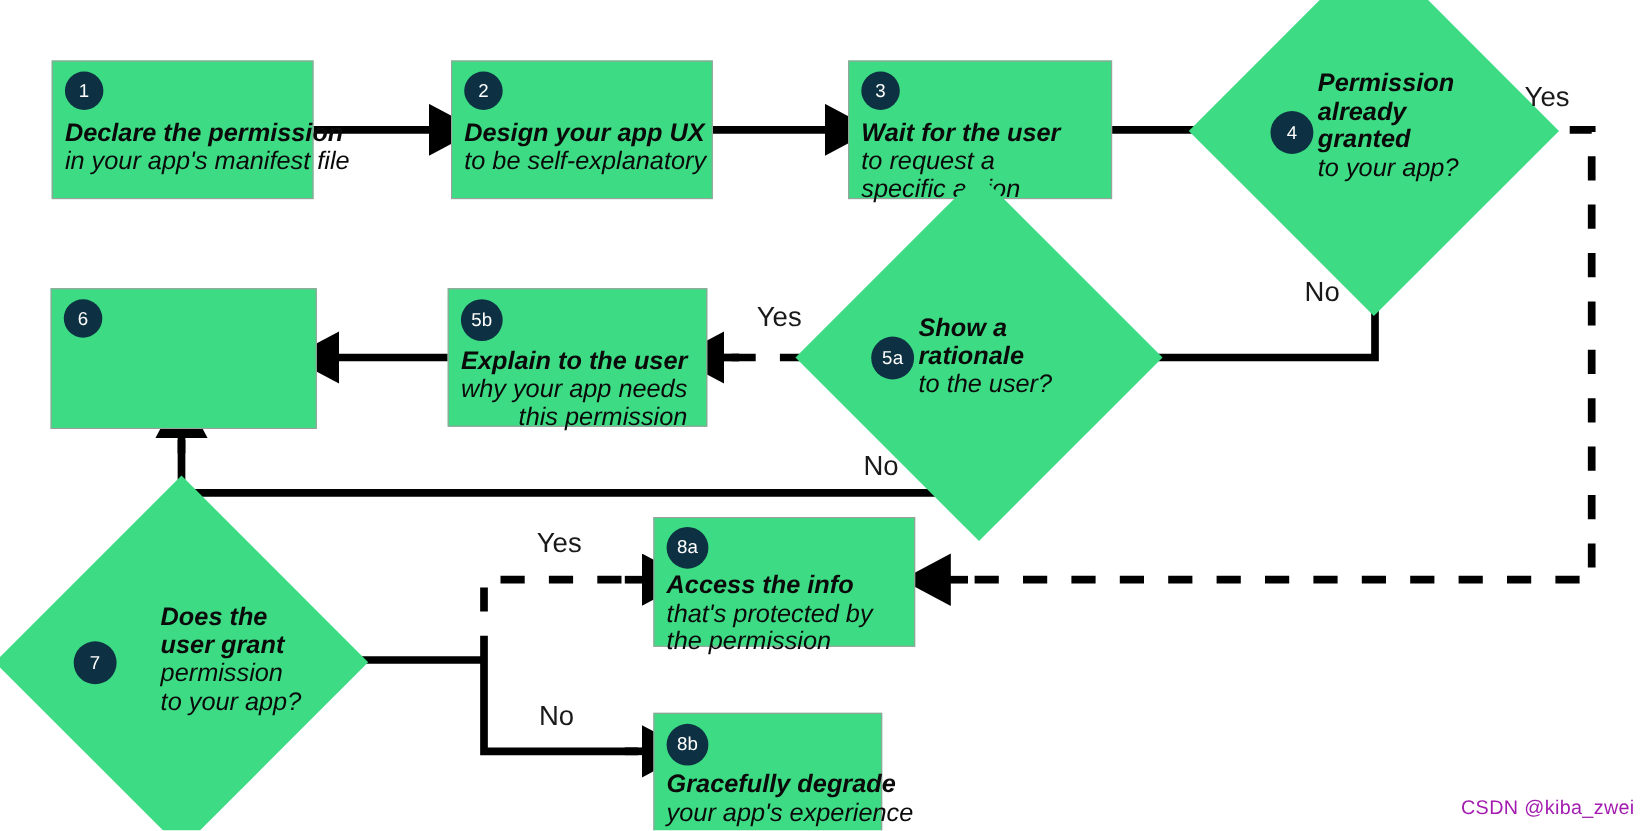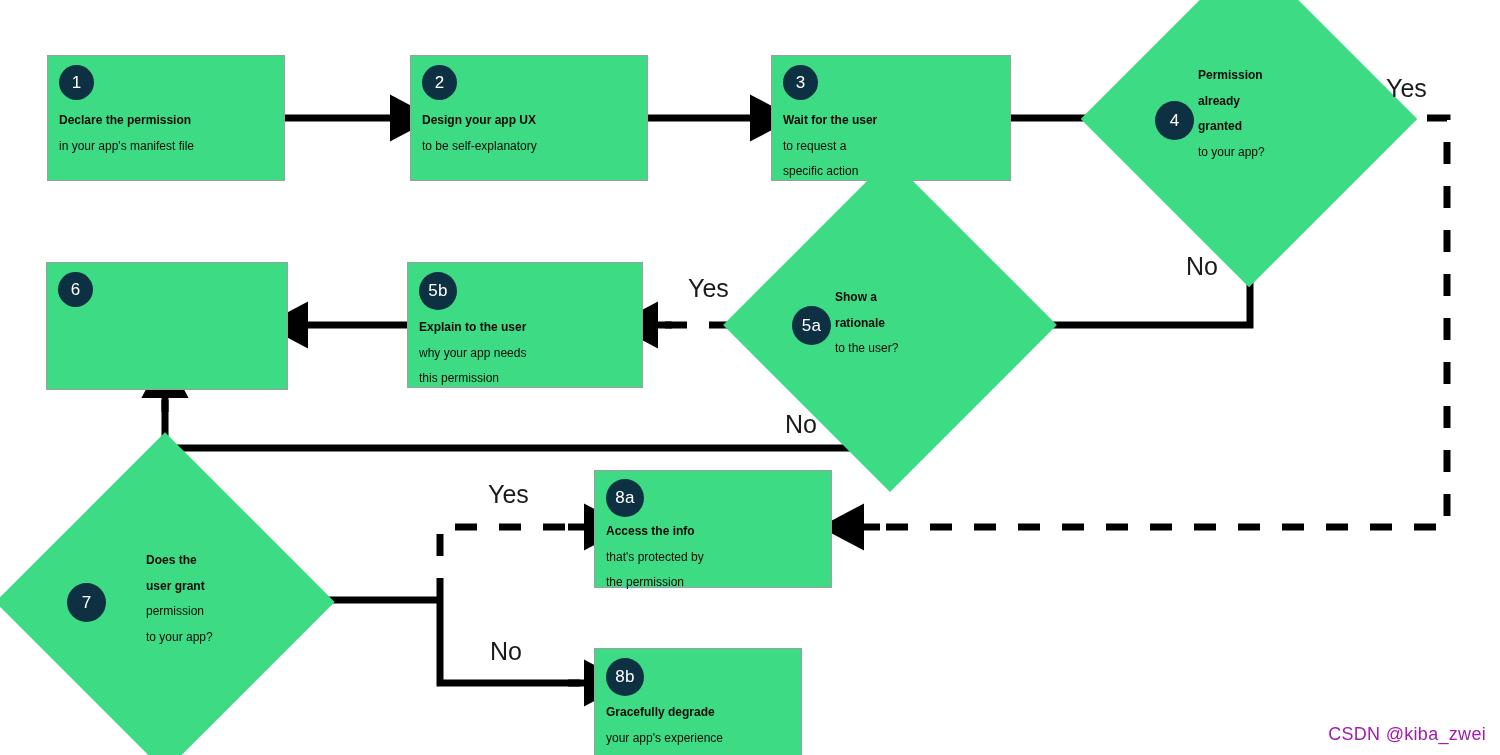--- a/index.html
+++ b/index.html
@@ -49,24 +49,25 @@
     font-size: 17px;
     font-weight: 400;
     letter-spacing: 0.2px;
   }
   .labels {
     position: absolute;
     color: #111111;
   }
   .line {
     display: block;
-    font-size: 12px;
+    font-size: 23px;
     line-height: 25.5px;
     white-space: nowrap;
     color: #0a0a0a;
+    font-style: italic;
   }
   .line.strong {
     font-weight: bold;
   }
   .edge-label {
     position: absolute;
     font-size: 25px;
     color: #1a1a1a;
     white-space: nowrap;
   }
@@ -159,21 +160,21 @@
   <div class="diamond-node" style="left:772px; top:207px; width:236px; height:236px;">
     <div class="diamond-shape"></div>
     <div class="badge" style="left:20px; top:99px; width:39px; height:39px;">5a</div>
     <div class="labels" style="left:63px; top:78px;">
       <span class="line strong">Show a</span>
       <span class="line strong">rationale</span>
       <span class="line">to the user?</span>
     </div>
   </div>
 
-  <div class="node rect-node" style="left:407px; top:262px; width:236px; height:126px;">
+  <div class="node rect-node" style="left:407px; top:262px; width:236px; height:126px;text-align:right;">
     <div class="badge" style="left:11px; top:9px; width:38px; height:38px;">5b</div>
     <div class="labels" style="left:11px; top:52px;">
       <span class="line strong">Explain to the user</span>
       <span class="line">why your app needs</span>
       <span class="line">this permission</span>
     </div>
   </div>
 
   <div class="node rect-node" style="left:46px; top:262px; width:242px; height:128px;">
     <div class="badge" style="left:11px; top:9px; width:35px; height:35px;">6</div>

